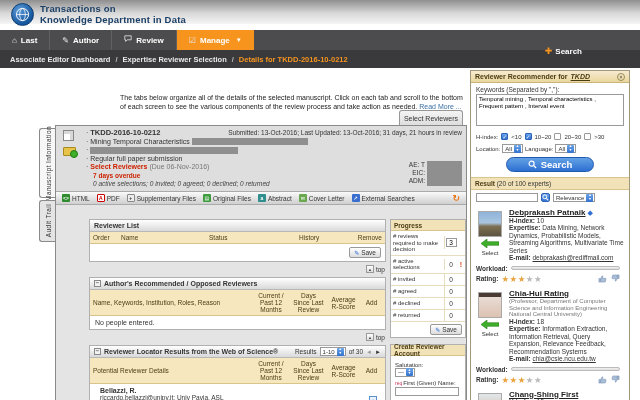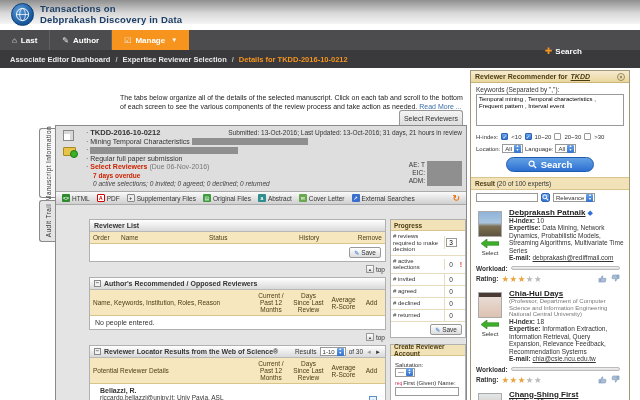--- a/index.html
+++ b/index.html
@@ -216,32 +216,40 @@
   <div class="banner">
     <div class="logo">
       <svg viewBox="0 0 16 16">
           <circle cx="8" cy="8" r="6.5" fill="none" stroke="#fff" stroke-width="1"></circle>
           <ellipse cx="8" cy="8" rx="3" ry="6.5" fill="none" stroke="#fff" stroke-width=".8"></ellipse>
           <line x1="1.5" y1="8" x2="14.5" y2="8" stroke="#fff" stroke-width=".8"></line>
         </svg>
     </div>
     <div class="banner-title">
       <div>Transactions on</div>
-      <div>Debprakash Discovery in Data</div>
+      <div>Knowledge Department in Data</div>
     </div>
   </div>
 
   <div class="nav">
     <div class="nav-item">
       <span class="nic">⌂</span>
       <span>Last</span>
     </div>
     <div class="nav-item">
       <span class="nic">✎</span>
       <span>Author</span>
+    </div>
+    <div class="nav-item">
+      <span class="nic">
+        <svg width="8" height="8" viewBox="0 0 10 10">
+            <path d="M1 1h8v5H4L2 8V6H1z" fill="none" stroke="#e8e8e8" stroke-width="1"></path>
+          </svg>
+      </span>
+      <span>Review</span>
     </div>
     <div class="nav-item active">
       <span class="nic">☑</span>
       <span>Manage</span>
       <span class="caret">▼</span>
     </div>
   </div>
   <div class="top-search">
     <span class="plus">✚</span>
     <span>Search</span>
@@ -597,21 +605,21 @@
       <div class="exp-left">
         <div class="photo photo-1"></div>
         <div class="sel-btn">
           <svg width="18" height="9" viewBox="0 0 18 9">
               <polygon points="0,4.5 6,0 6,2.7 18,2.7 18,6.3 6,6.3 6,9" fill="#3fae2a" stroke="#27821a" stroke-width=".6"></polygon>
             </svg>
           <span class="sel-lbl">Select</span>
         </div>
       </div>
       <div class="exp-right">
-        <div><span class="exp-name">Chia-Hui Days</span></div>
+        <div><span class="exp-name">Chia-Hui Rating</span></div>
         <div class="exp-affil">(Professor, Department of Computer Science and Information Engineering National Central University)</div>
         <div><span class="fld">H-index:</span> <span>18</span></div>
         <div><span class="fld">Expertise:</span> <span>Information Extraction, Information Retrieval, Query Expansion, Relevance Feedback, Recommendation Systems</span></div>
         <div><span class="fld">E-mail:</span> <span class="email-link">chia@csie.ncu.edu.tw</span></div>
       </div>
       <div class="wl-row">
           <span class="fld">Workload:</span>
           <span class="wl-bar"></span>
         </div>
       <div class="rt-row">

